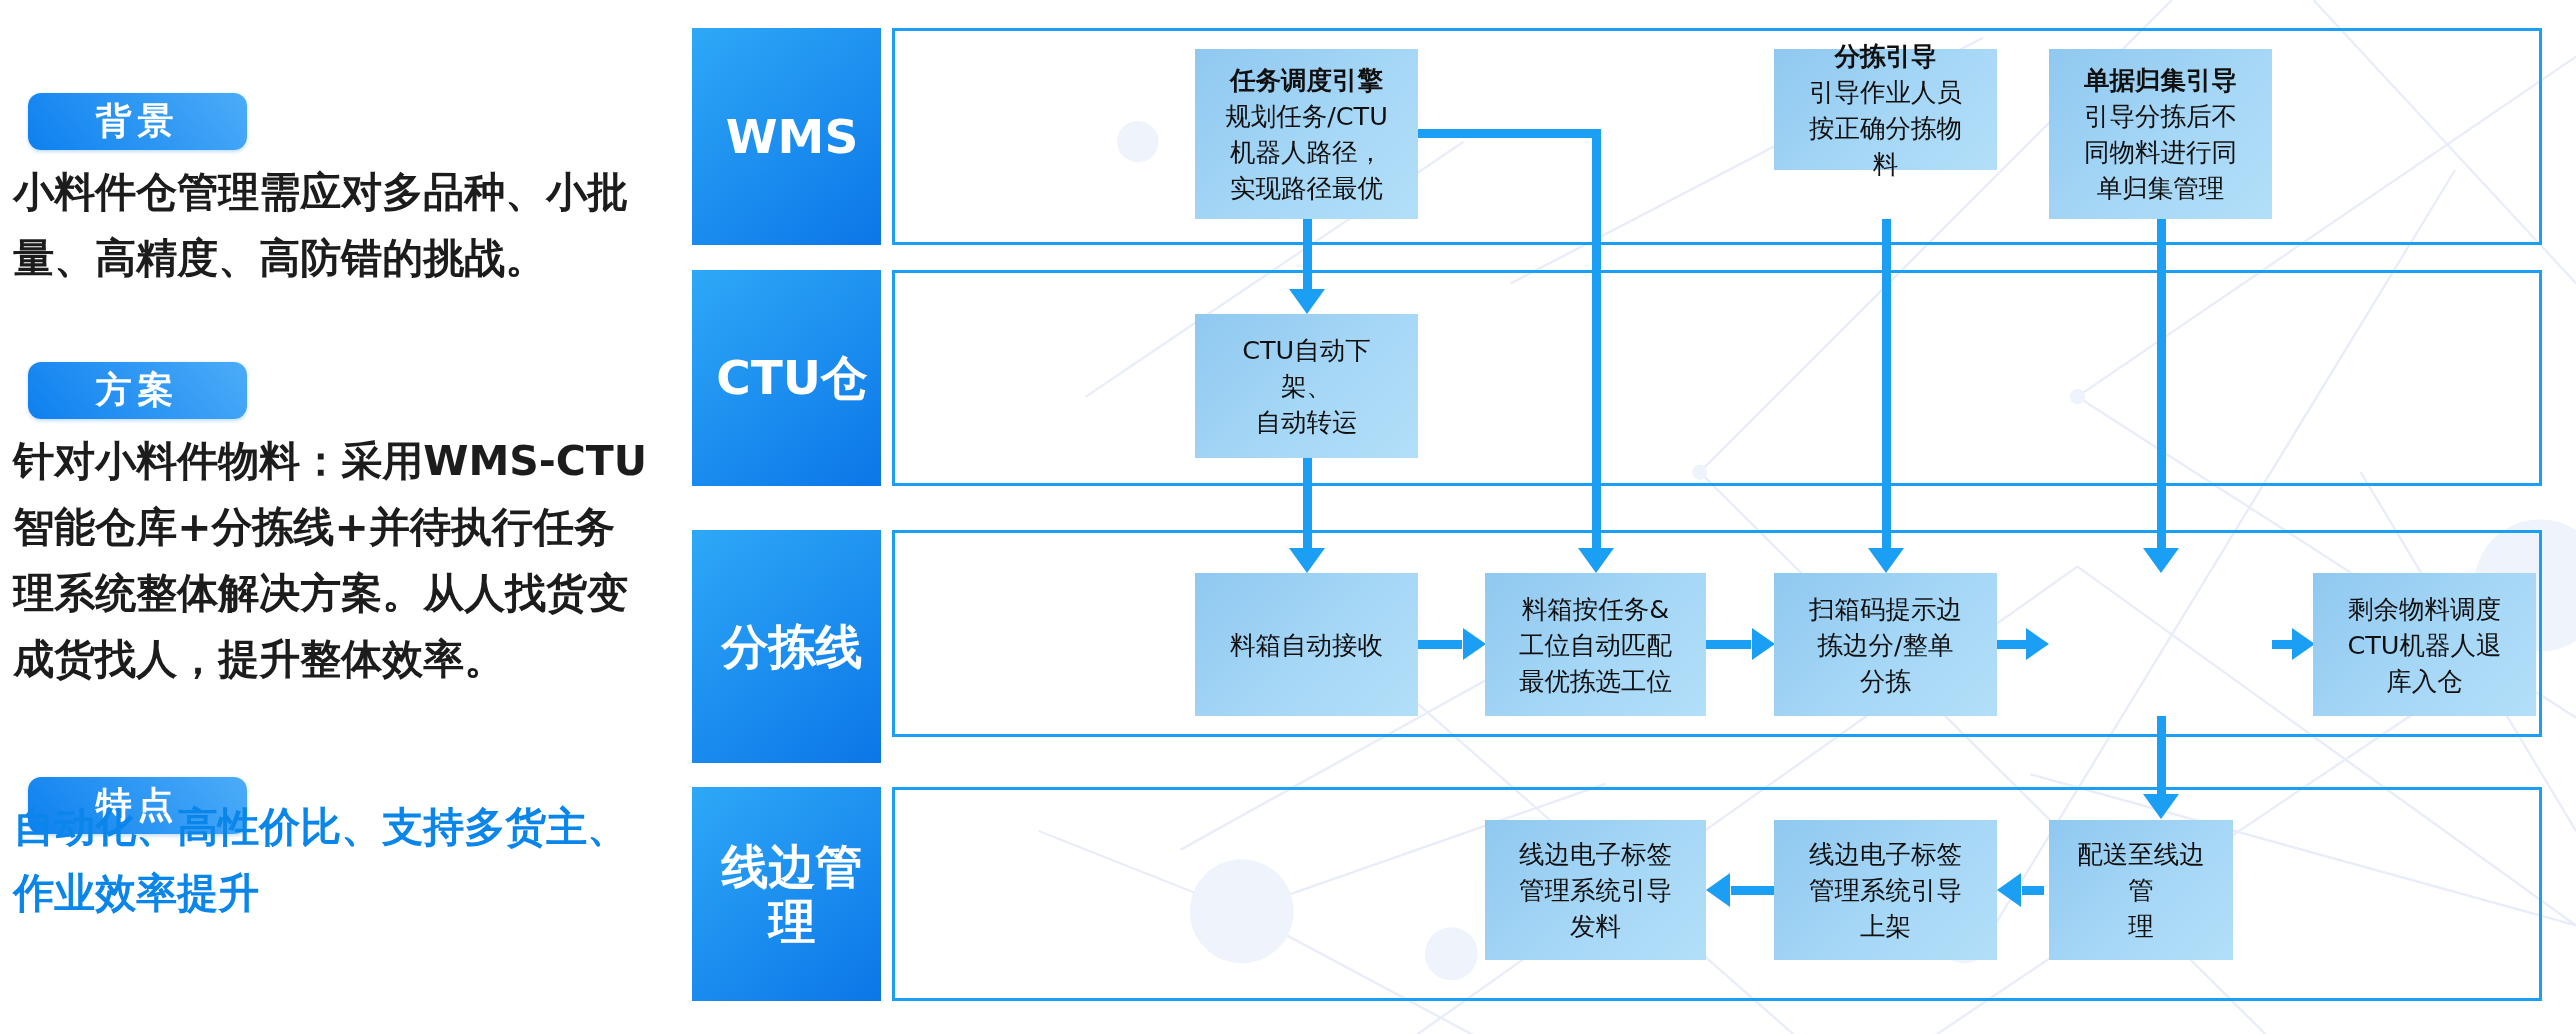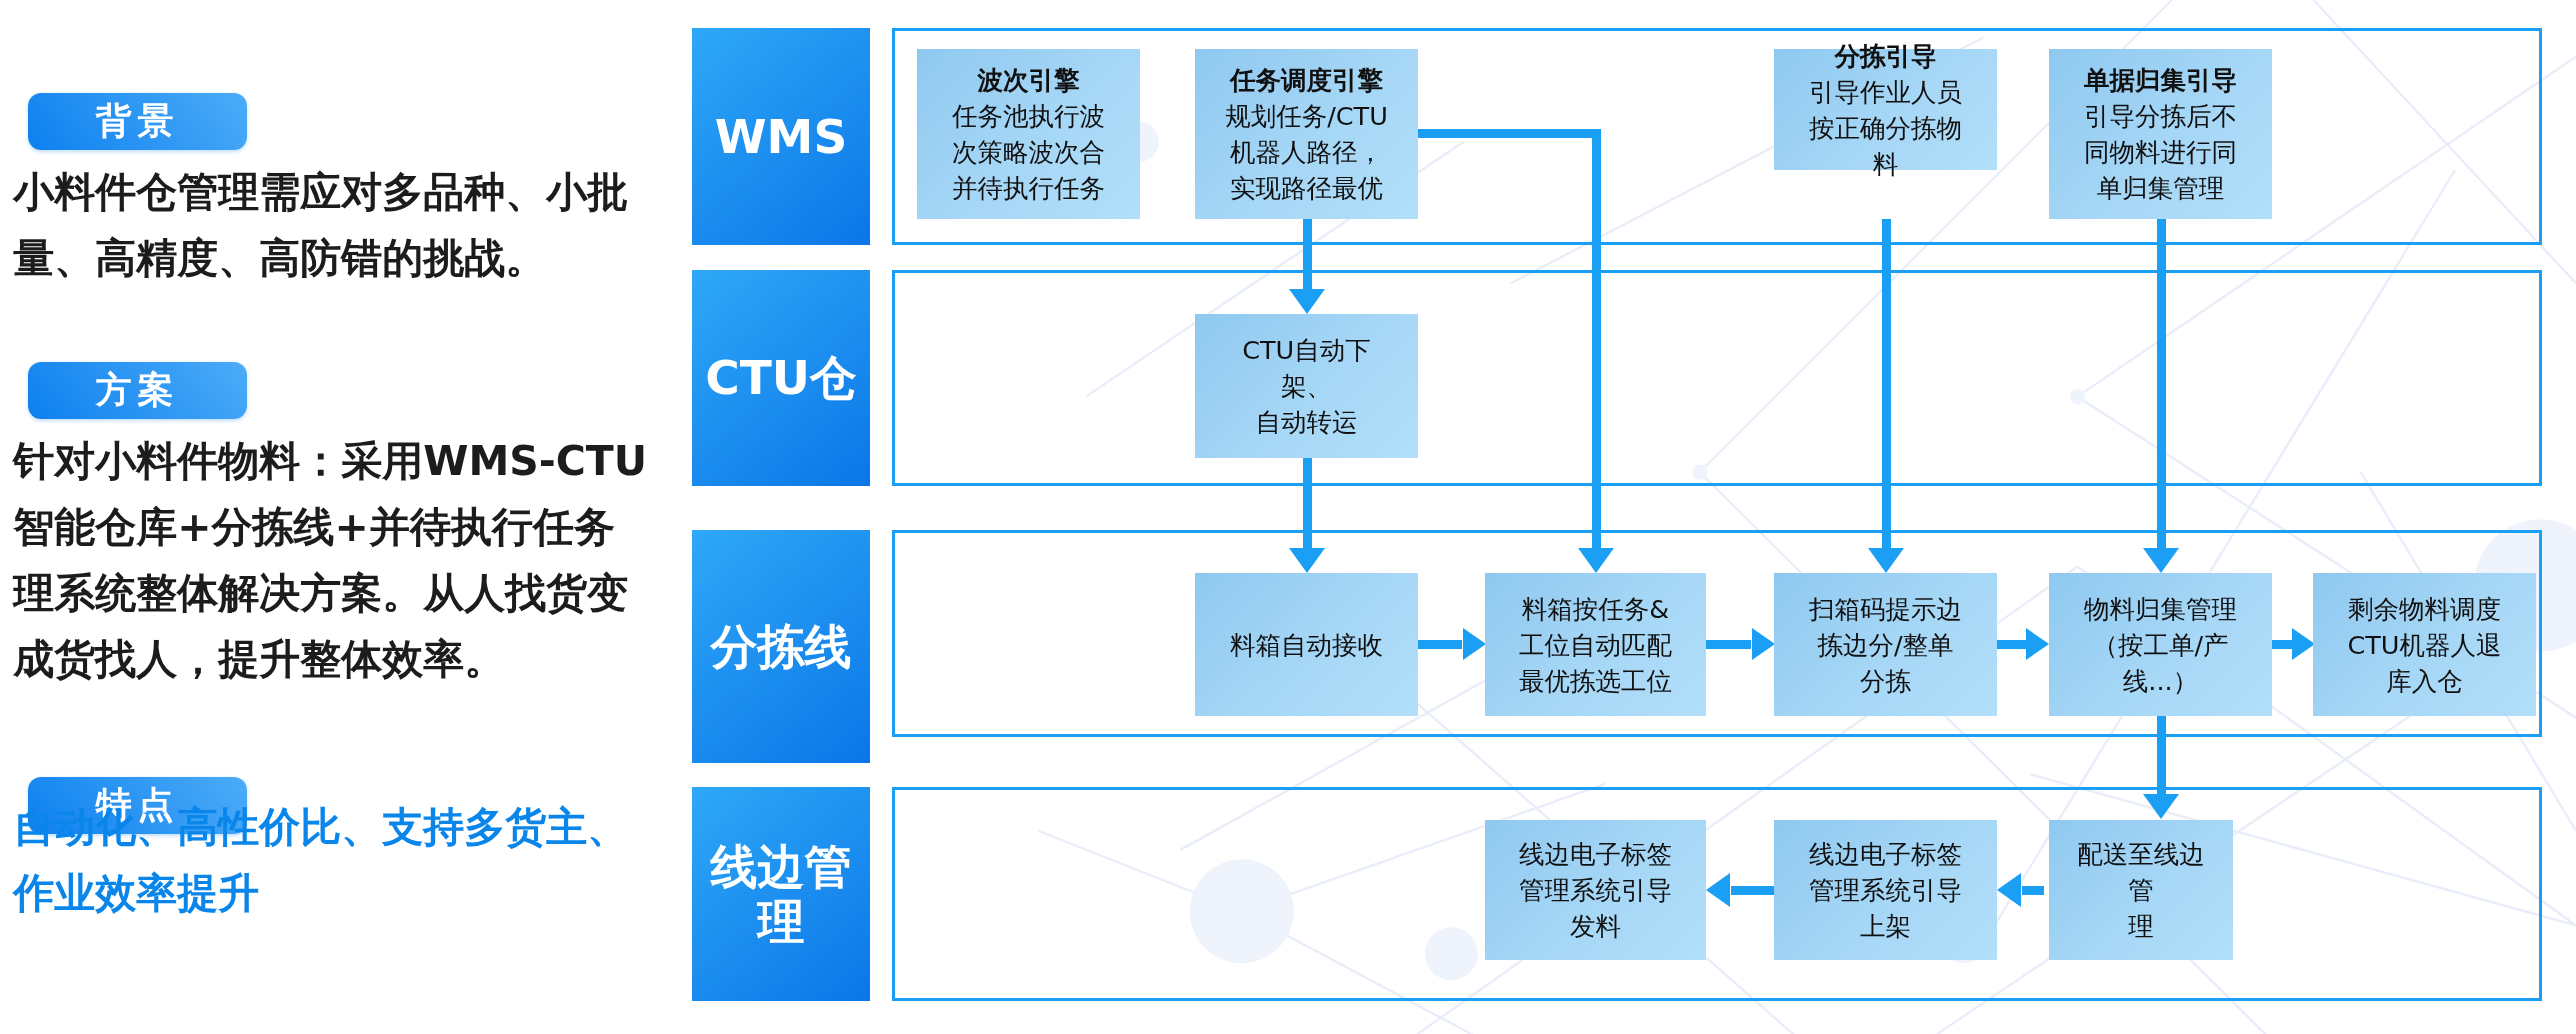--- a/index.html
+++ b/index.html
@@ -21,21 +21,21 @@
     position:absolute;left:13.2px;width:674px;font-size:41px;line-height:66px;
     color:#1c1c1c;font-weight:700;white-space:pre-line;z-index:4;
   }
   .para.features{color:#0a86ea;font-weight:700;}
 
   
   .lane-label{
     position:absolute;left:692px;width:178px;z-index:3;
     background:linear-gradient(140deg,#2ea8f7 0%,#0b76e8 100%);
     color:#fff;font-weight:700;font-size:47px;line-height:1.18;
-    display:flex;align-items:center;justify-content:center;text-align:center;
+    display:flex;align-items:center;justify-content:center;text-align:center;padding-left:11px;
   }
   .frame{
     position:absolute;left:892px;width:1650px;box-sizing:border-box;
     border:3.8px solid #1b9ff4;background:transparent;z-index:1;
   }
 
   
   .node{
     position:absolute;z-index:3;box-sizing:border-box;padding:5.7px 26.4px;
     background:linear-gradient(135deg,#8fc8f0 0%,#a6d7f6 55%,#b2dff9 100%);
@@ -139,26 +139,20 @@
   <div class="hline" style="left:1997px;top:640px;width:29px"></div>
   <div class="arrow right" style="left:2026px;top:628px"></div>
   <div class="hline" style="left:2272px;top:640px;width:20px"></div>
   <div class="arrow right" style="left:2292px;top:628px"></div>
 
   <div class="arrow left" style="left:1997px;top:873px"></div>
   <div class="hline" style="left:2022px;top:886px;width:22px"></div>
   <div class="arrow left" style="left:1706px;top:873px"></div>
   <div class="hline" style="left:1731px;top:886px;width:43px"></div>
 
-  <div class="node" style="left:917px;top:49px;width:223px;height:170px">
-    <div class="node-title">波次引擎</div>
-    <div class="node-body">任务池执行波
-次策略波次合
-并待执行任务</div>
-  </div>
   <div class="node" style="left:1195px;top:49px;width:223px;height:170px">
     <div class="node-title">任务调度引擎</div>
     <div class="node-body">规划任务/CTU
 机器人路径，
 实现路径最优</div>
   </div>
   <div class="node" style="left:1774px;top:49px;width:223px;height:121px">
     <div class="node-title">分拣引导</div>
     <div class="node-body">引导作业人员
 按正确分拣物
@@ -182,25 +176,20 @@
   <div class="node" style="left:1485px;top:573px;width:221px;height:143px">
     <div class="node-body">料箱按任务&amp;
 工位自动匹配
 最优拣选工位</div>
   </div>
   <div class="node" style="left:1774px;top:573px;width:223px;height:143px">
     <div class="node-body">扫箱码提示边
 拣边分/整单
 分拣</div>
   </div>
-  <div class="node" style="left:2049px;top:573px;width:223px;height:143px">
-    <div class="node-body">物料归集管理
-（按工单/产
-线...）</div>
-  </div>
   <div class="node" style="left:2313px;top:573px;width:223px;height:143px">
     <div class="node-body">剩余物料调度
 CTU机器人退
 库入仓</div>
   </div>
 
   <div class="node" style="left:1485px;top:820px;width:221px;height:140px">
     <div class="node-body">线边电子标签
 管理系统引导
 发料</div>

